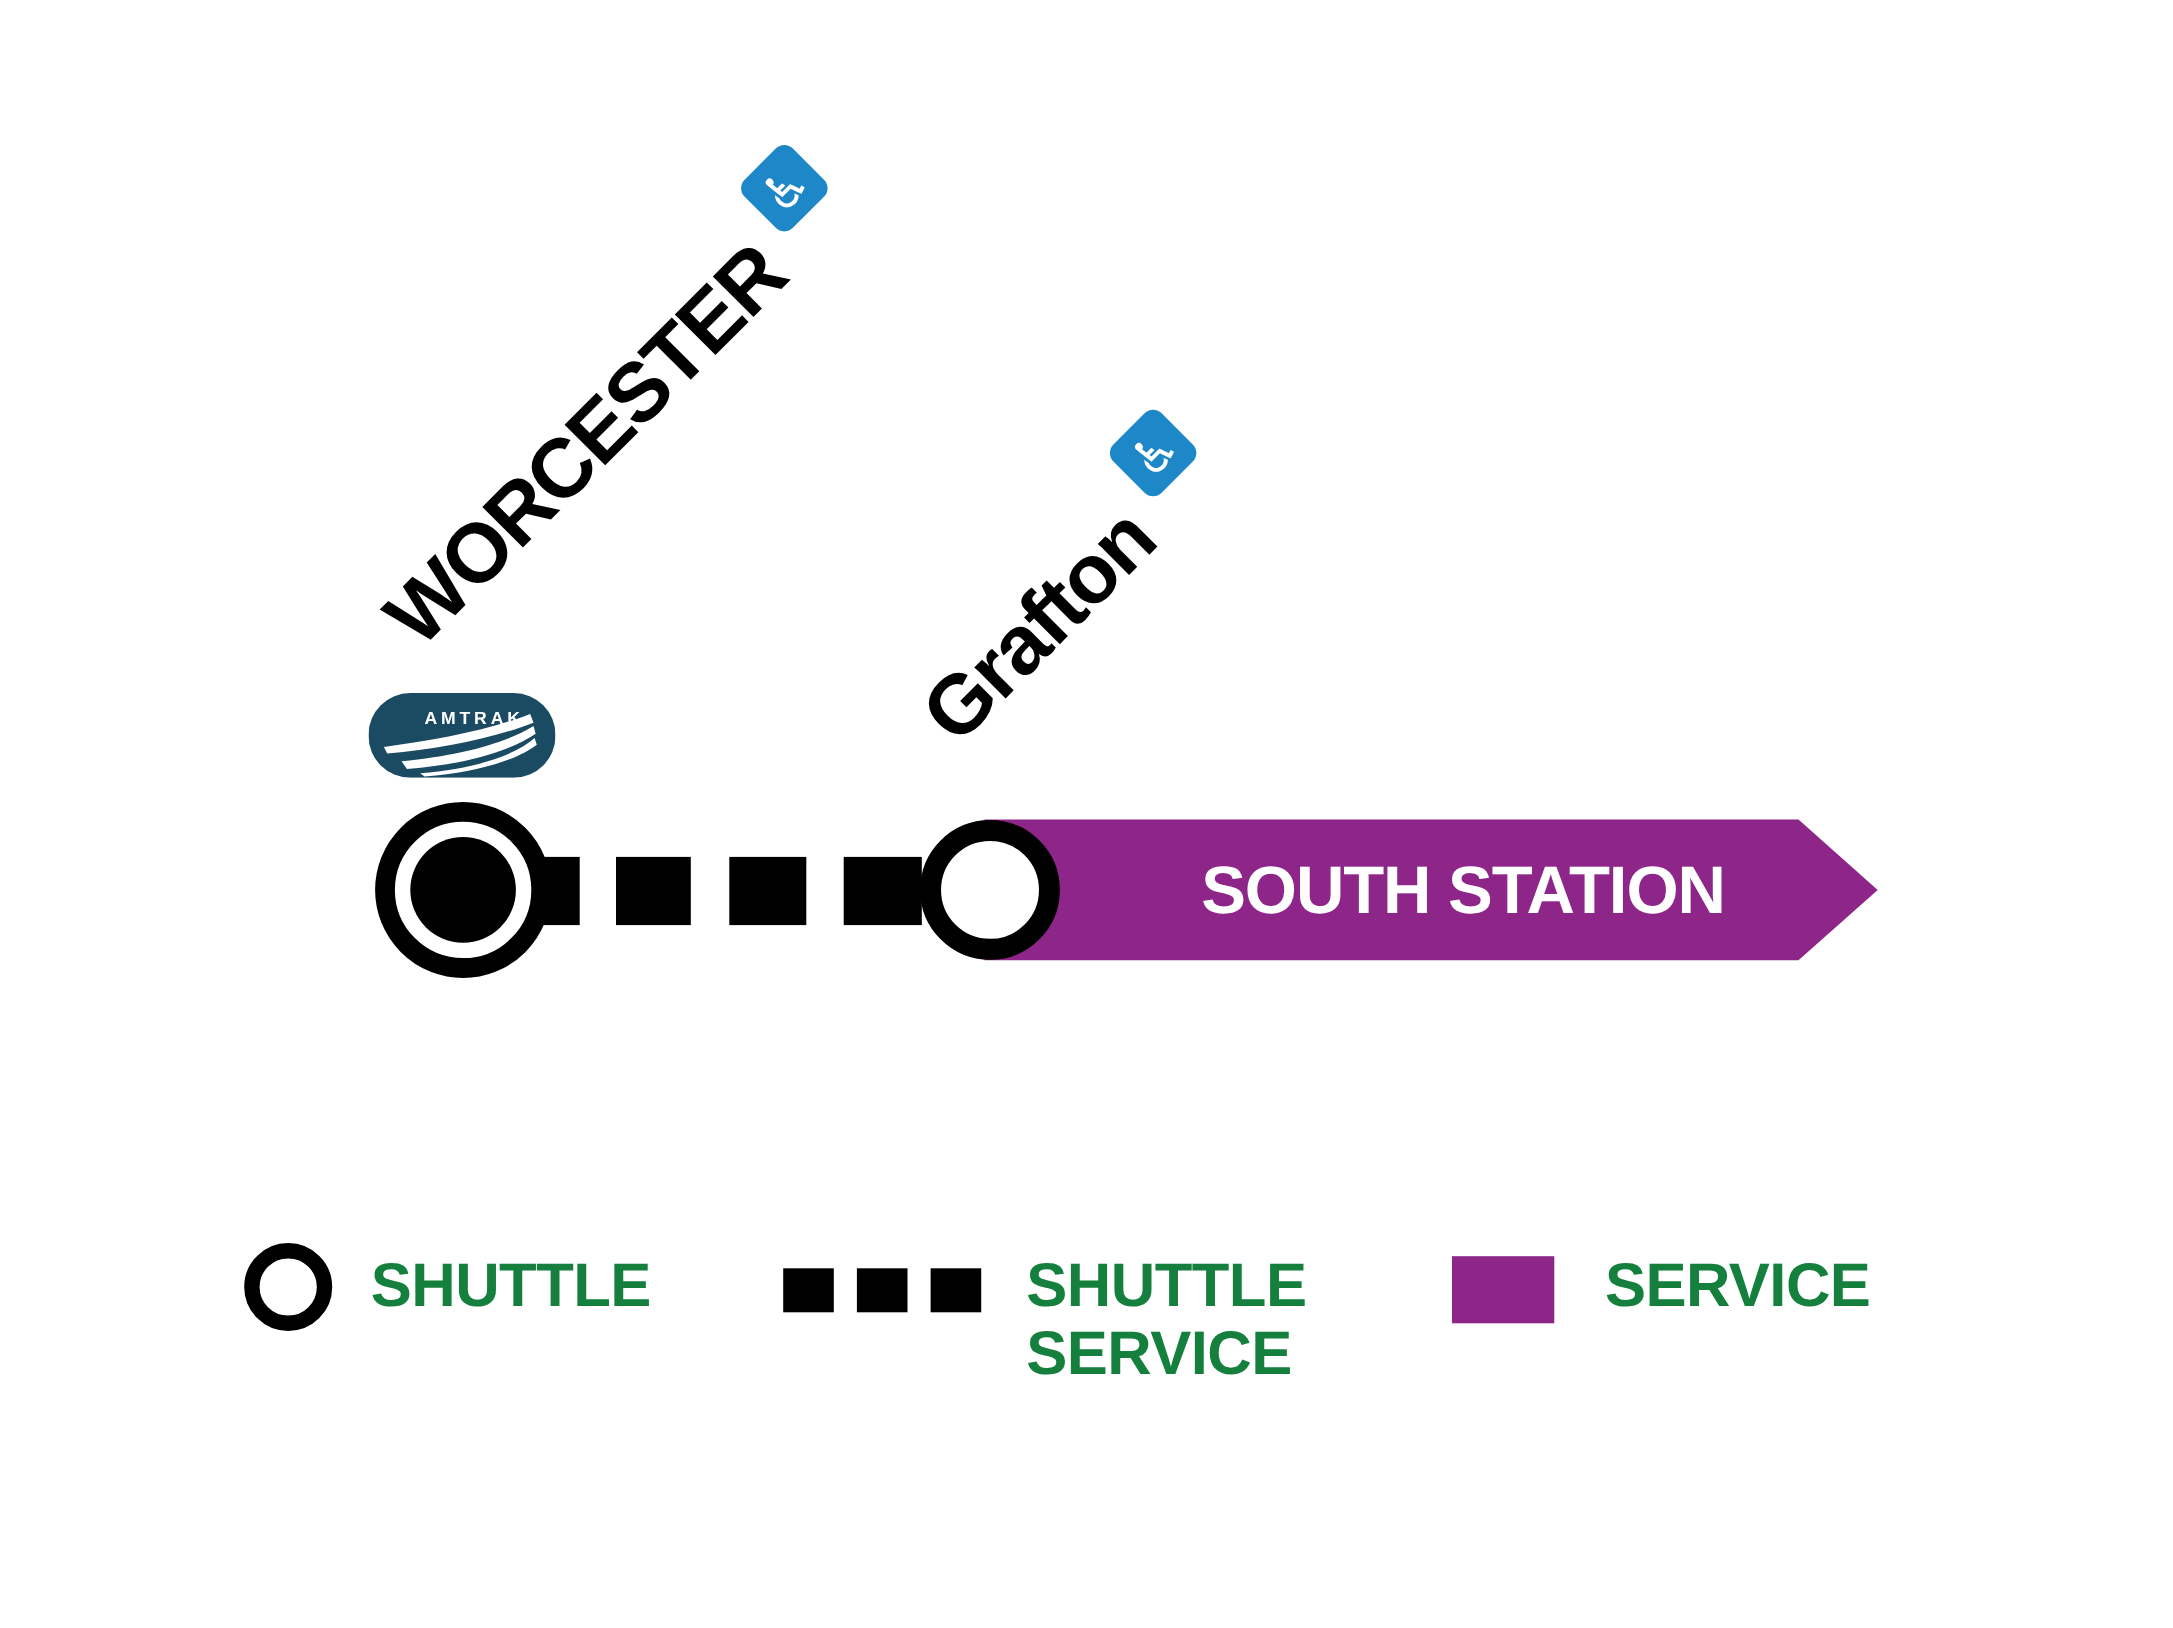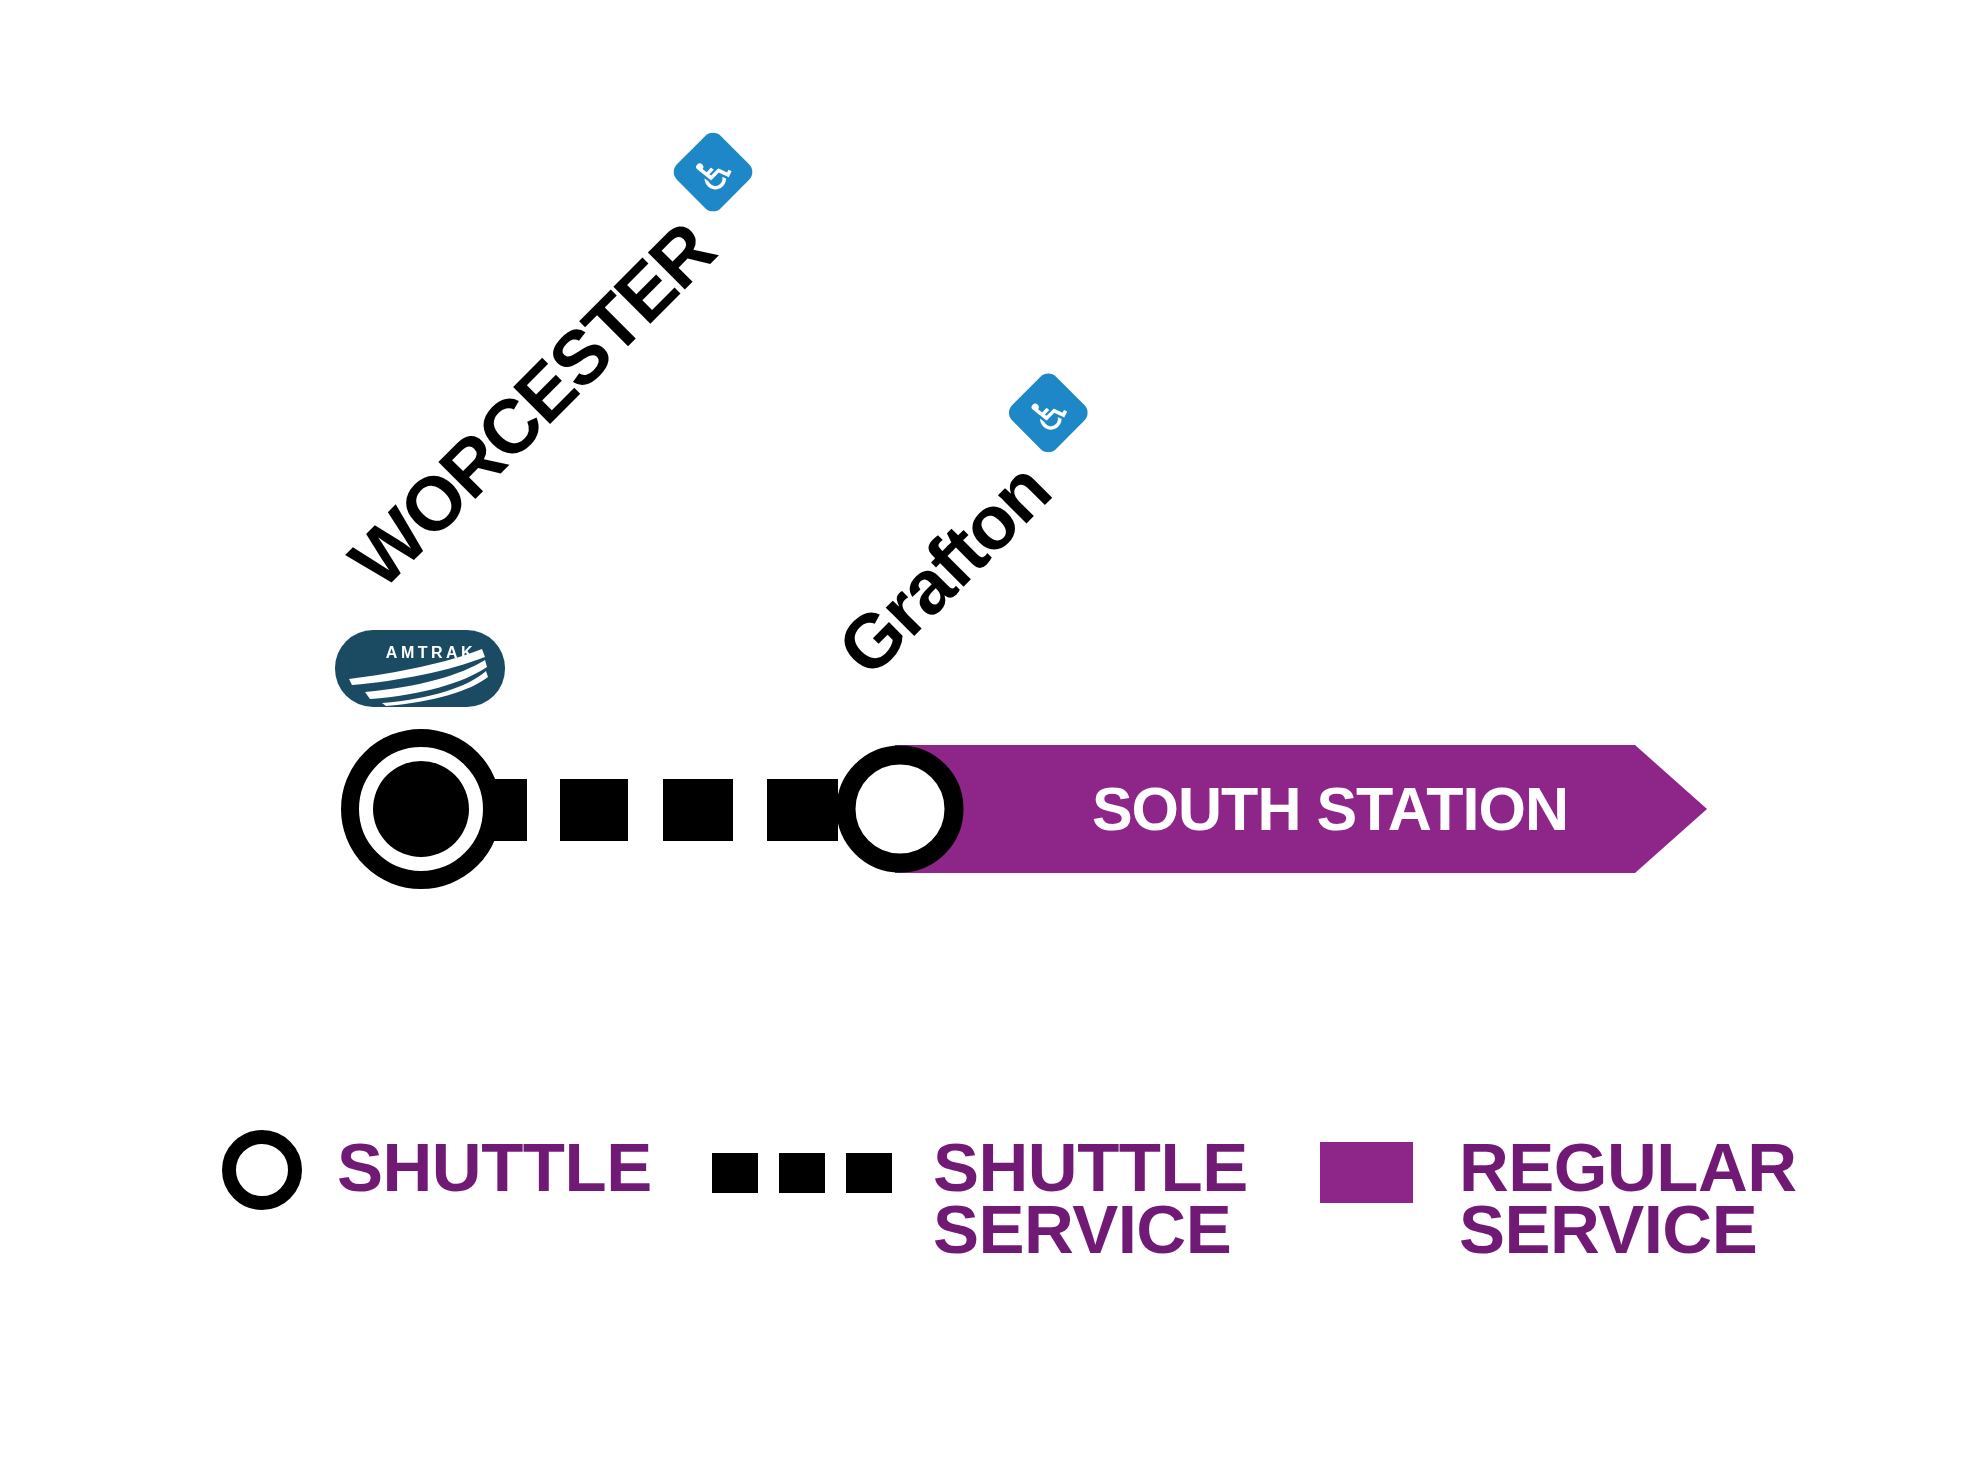--- a/index.html
+++ b/index.html
@@ -59,23 +59,23 @@
     position: absolute; left: 712px; top: 1153px;
     display: flex; gap: 21px;
   }
   .legend-dash { width: 46px; height: 40px; background: #000; }
   .legend-swatch-purple {
     position: absolute; left: 1320px; top: 1142px;
     width: 93px; height: 61px; background: #8E2588;
   }
   .legend-label {
     position: absolute; top: 1137px;
-    font-size: 69px; line-height: 62px;
+    font-size: 56px; line-height: 62px;
     font-weight: 700; letter-spacing: -0.5px;
-    color: #701a75;
+    color: #15803d;
   }
   .legend-label.l1 { left: 337px; }
   .legend-label.l2 { left: 933px; }
   .legend-label.l3 { left: 1459px; }
 
   .dest-text {
     font-family: "Liberation Sans", "DejaVu Sans", sans-serif;
     font-weight: 700;
     font-size: 61px;
     letter-spacing: -1px;
@@ -143,18 +143,17 @@
       <div class="legend-dash"></div>
       <div class="legend-dash"></div>
     </div>
     <div class="legend-label l2">
       <div>SHUTTLE</div>
       <div>SERVICE</div>
     </div>
 
     <div class="legend-swatch-purple"></div>
     <div class="legend-label l3">
-      <div>REGULAR</div>
       <div>SERVICE</div>
     </div>
 
   </div>
 </div>
 
 </body></html>

